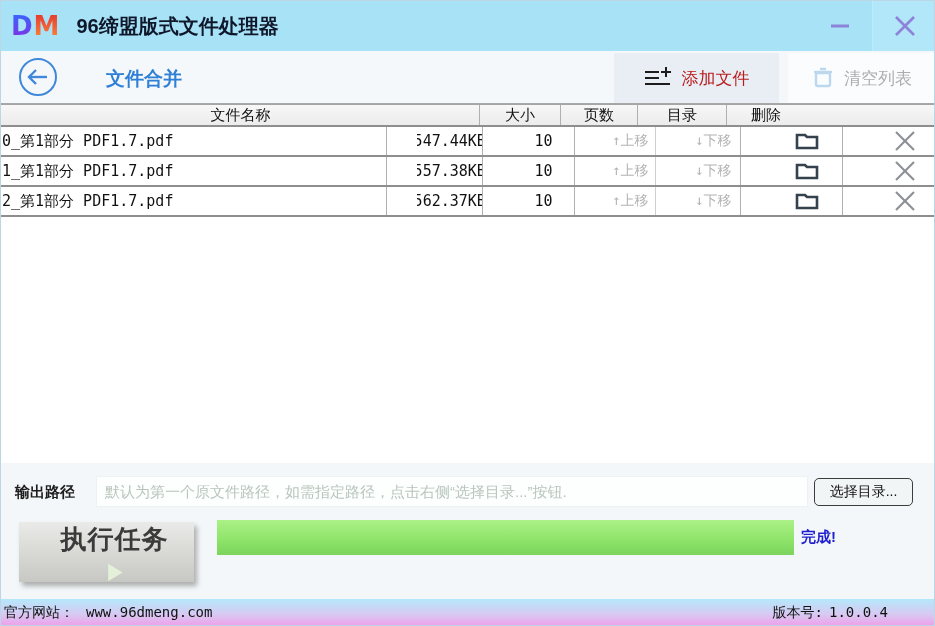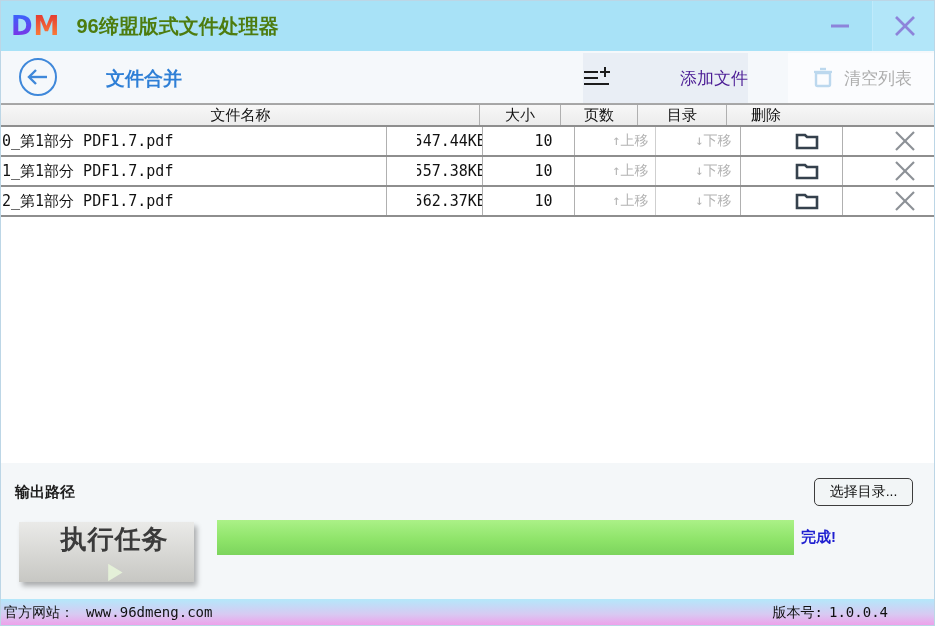--- a/index.html
+++ b/index.html
@@ -5,31 +5,31 @@
   * { margin:0; padding:0; box-sizing:border-box; }
   html,body { width:935px; height:626px; }
   body { font-family:"Liberation Sans", sans-serif; background:#fff; }
   #window { position:relative; width:935px; height:626px; background:#fff; overflow:hidden; border:1px solid #bcd6e6; }
 
   
   .titlebar { position:absolute; left:0; top:0; width:935px; height:50px; background:#a8e2f7; display:flex; align-items:center; }
   .logo { margin-left:10px; font-weight:bold; font-size:26px; letter-spacing:1px; font-family:"DejaVu Sans", sans-serif; }
   .logo .d { background:linear-gradient(180deg,#2f6bff,#8a2be2); -webkit-background-clip:text; background-clip:text; color:transparent; }
   .logo .m { background:linear-gradient(180deg,#e03131,#ff8c3a); -webkit-background-clip:text; background-clip:text; color:transparent; }
-  .app-title { margin-left:16px; font-size:20px; font-weight:bold; color:#4d7c0f; }
+  .app-title { margin-left:16px; font-size:20px; font-weight:bold; color:#0f172a; }
   .winbtn { position:absolute; top:0; height:50px; width:64px; display:flex; align-items:center; justify-content:center; font-size:24px; color:#8d84da; cursor:default; }
   .winbtn.min { right:64px; background:#a8e2f7; }
   .winbtn.close { right:0; background:#b2e6f9; border-left:1px solid #bfeafb; font-size:27px; }
 
   
   .toolbar { position:absolute; left:0; top:50px; width:935px; height:53px; background:#f5f8fb; border-bottom:1px solid #a8a8a8; }
   .back-btn { position:absolute; left:18px; top:7px; width:38px; height:38px; border:2px solid #3f88da; border-radius:50%; display:flex; align-items:center; justify-content:center; background:transparent; }
   .page-title { position:absolute; left:105px; top:15px; font-size:19px; font-weight:bold; color:#2e7fd6; }
   .tb-btn { position:absolute; top:2px; height:50px; display:flex; align-items:center; justify-content:center; gap:10px; font-size:17px; }
-  .tb-btn.add { left:582px; width:165px; background:#e9eef5; color:#4c1d95;justify-content:space-between; }
+  .tb-btn.add { left:613px; width:165px; background:#e9eef5; color:#b91c1c; }
   .tb-btn.clear { left:787px; width:148px; background:#fbfcfe; color:#adadad; }
 
   
   .table { position:absolute; left:0; top:103px; width:935px; border-top:1px solid #a5a5a5; font-family:"DejaVu Sans Mono", monospace; font-size:15px; color:#111; }
   .trow { display:flex; width:935px; border-bottom:2px solid #8e8e8e; background:#fff; }
   .thead { height:22px; background:linear-gradient(180deg,#f7f7f7,#ececec); font-size:15px; }
   .tbody-row { height:30px;gap:30px; }
   .cell { display:flex; align-items:center; justify-content:center; border-right:1px solid #b0b0b0; overflow:hidden; white-space:nowrap; }
   .cell:last-child { border-right:none; }
   .c-name { width:479px; justify-content:flex-start; padding-left:1px; }
@@ -181,20 +181,21 @@
             <line x1="1" y1="1" x2="19" y2="19" stroke="#8c9196" stroke-width="2.2"></line>
             <line x1="19" y1="1" x2="1" y2="19" stroke="#8c9196" stroke-width="2.2"></line>
           </svg>
       </div>
     </div>
   </div>
 
   <div class="bottom-panel"></div>
 
   <div class="out-label">输出路径</div>
+  <input class="out-input" type="text" placeholder="默认为第一个原文件路径，如需指定路径，点击右侧“选择目录...”按钮." style="">
   <div class="choose-btn">选择目录...</div>
 
   <div class="run-btn">
     <span class="run-label">执行任务</span>
     <svg class="icon-svg" width="44" height="50" viewBox="0 0 44 50">
         <polygon points="4,2 42,25 4,48" fill="#e7f4d9" opacity="0.9"></polygon>
       </svg>
   </div>
 
   <div class="progress-track">

